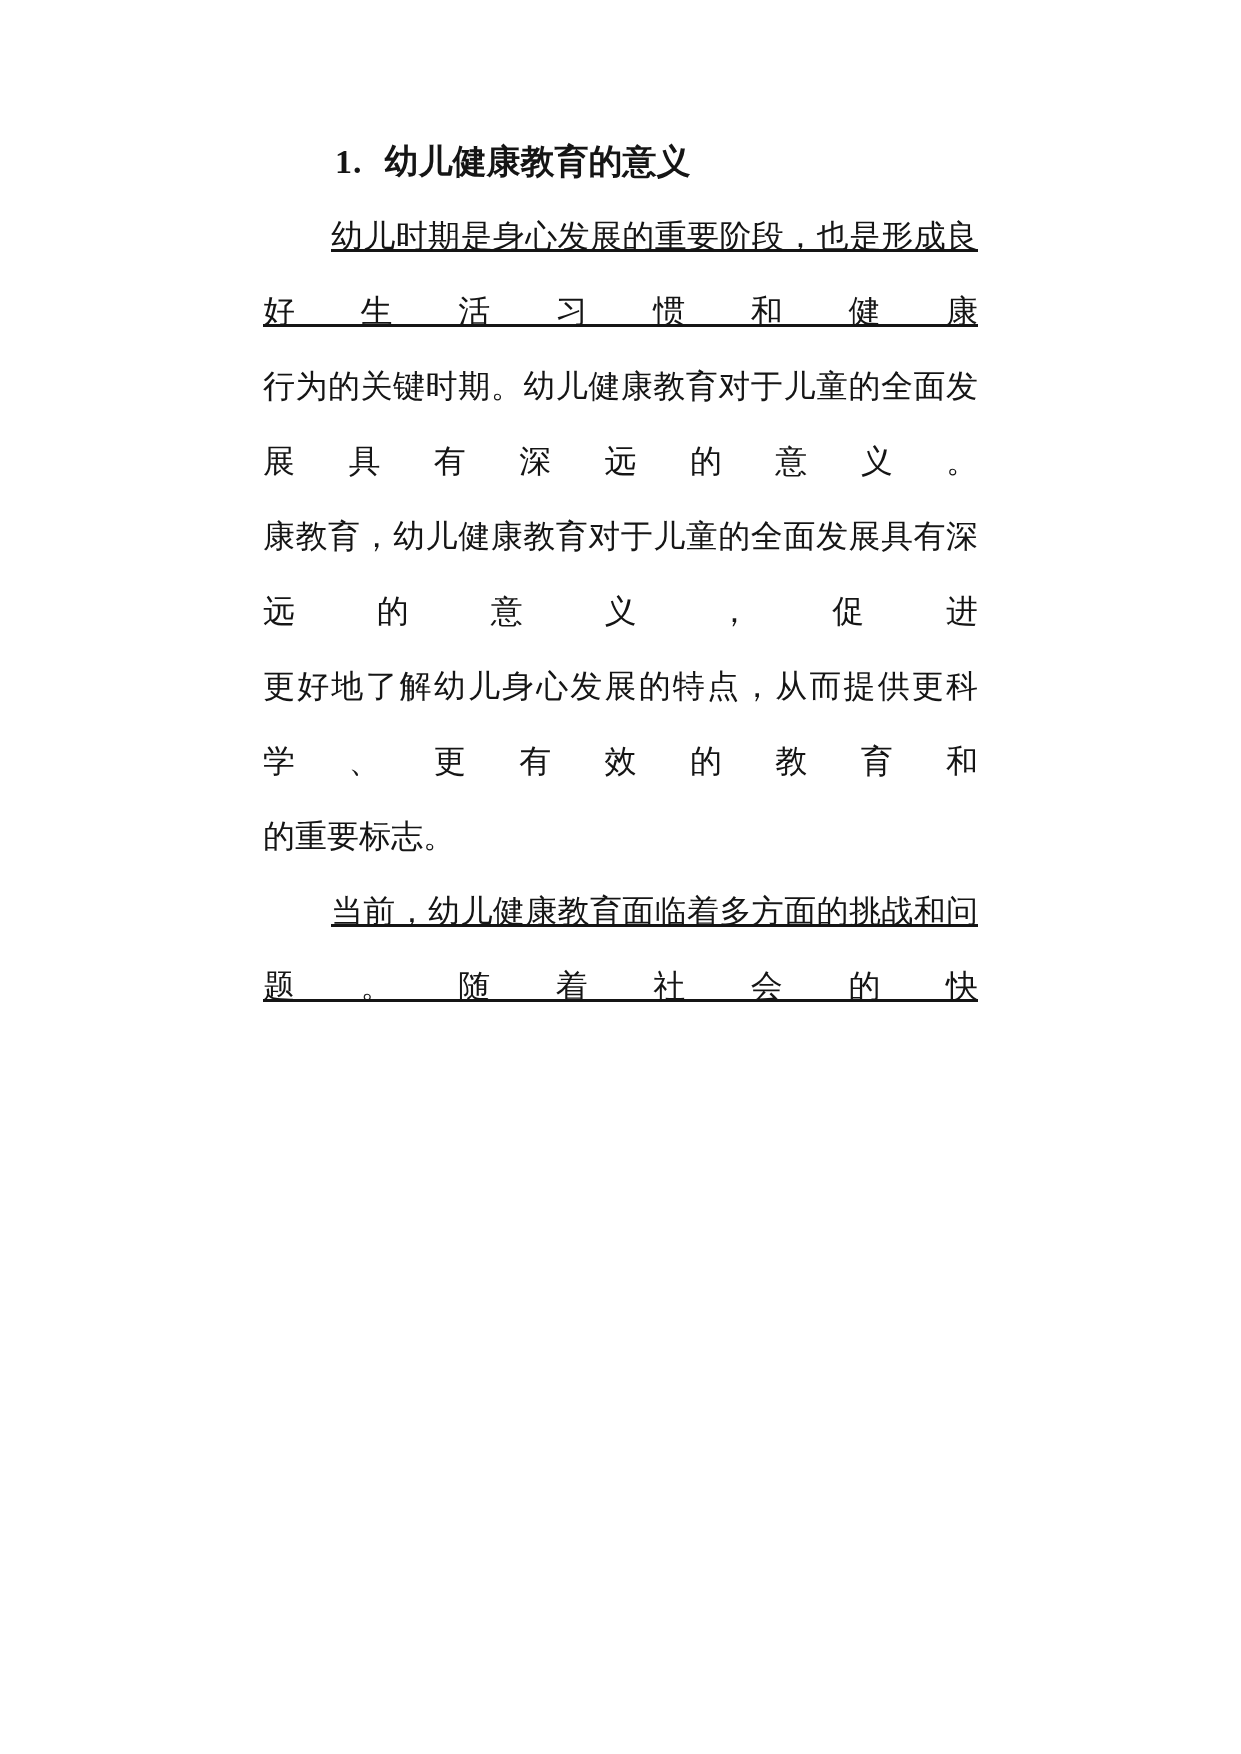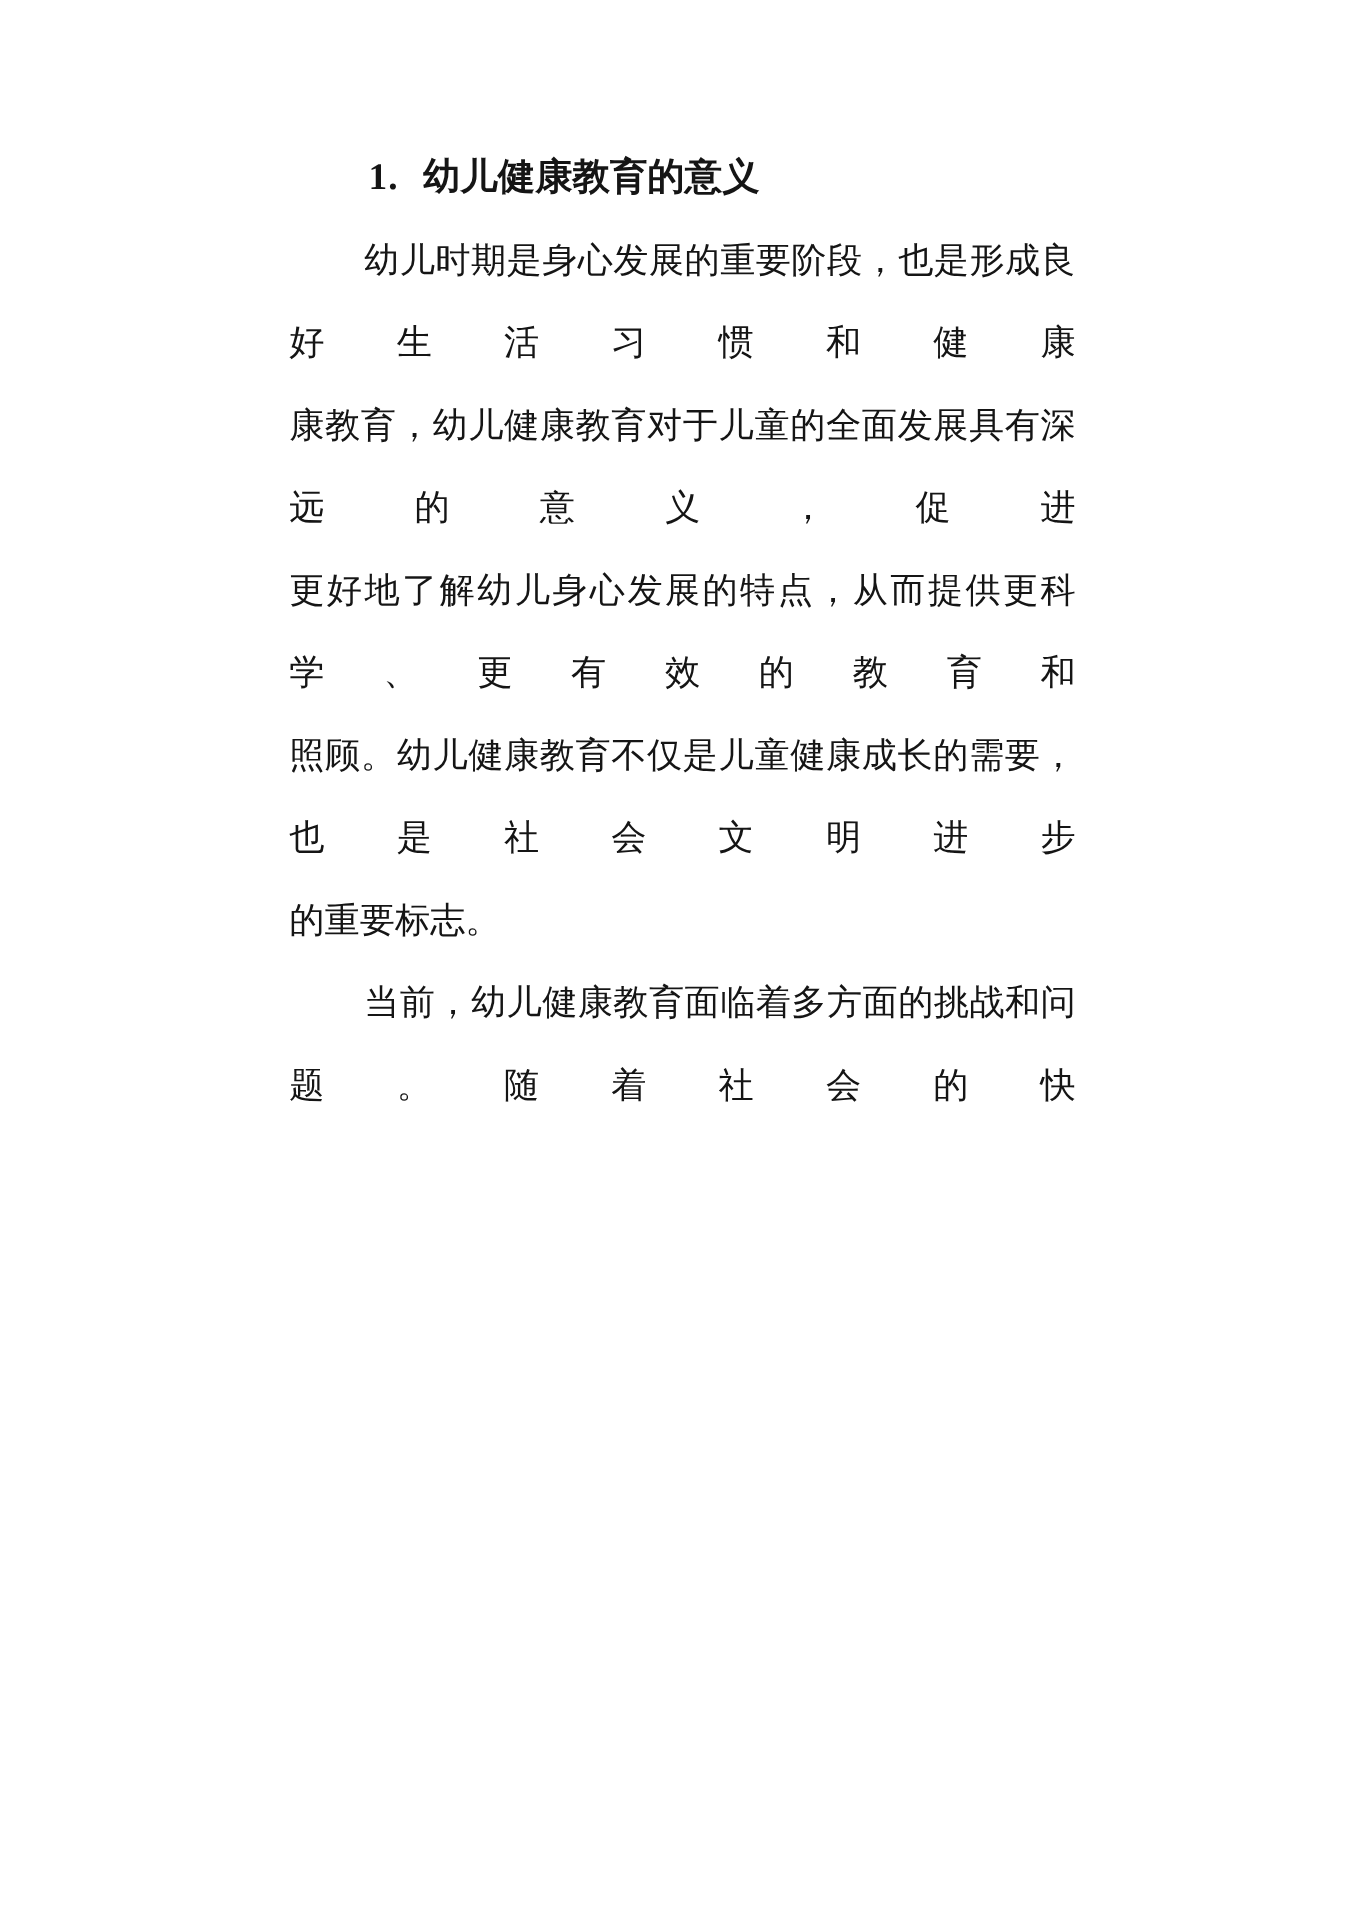--- a/index.html
+++ b/index.html
@@ -41,40 +41,41 @@
   .para .line {
     font-size: 32px;
     line-height: 75px;
     text-align: justify;
     text-align-last: justify;
     letter-spacing: 0;
     color: #151515;
   }
   .para .line.first {
     text-indent: 68px;
+    text-decoration: underline;
   }
   .para .line.short-last {
     text-align: right;
     text-align-last: left;
   }
 </style>
 </head>
 <body>
 
 <div class="page">
 
   <section>
     <h1 class="heading h1">
       <span class="num">1.</span><span class="htext">幼儿健康教育的意义</span>
     </h1>
     <div class="para">
         <div class="line first">幼儿时期是身心发展的重要阶段，也是形成良好生活习惯和健康</div>
+        <div class="line">行为的关键时期。幼儿健康教育对于儿童的全面发展具有深远的意义。</div>
         <div class="line">康教育，幼儿健康教育对于儿童的全面发展具有深远的意义，促进</div>
         <div class="line">更好地了解幼儿身心发展的特点，从而提供更科学、更有效的教育和</div>
-        <div class="line">照顾。幼儿健康教育不仅是儿童健康成长的需要，也是社会文明进步</div>
         <div class="line short-last">的重要标志。</div>
       </div>
   </section>
 
   <section>
     <div class="para">
         <div class="line first">当前，幼儿健康教育面临着多方面的挑战和问题。随着社会的快</div>
       </div>
   </section>
 

